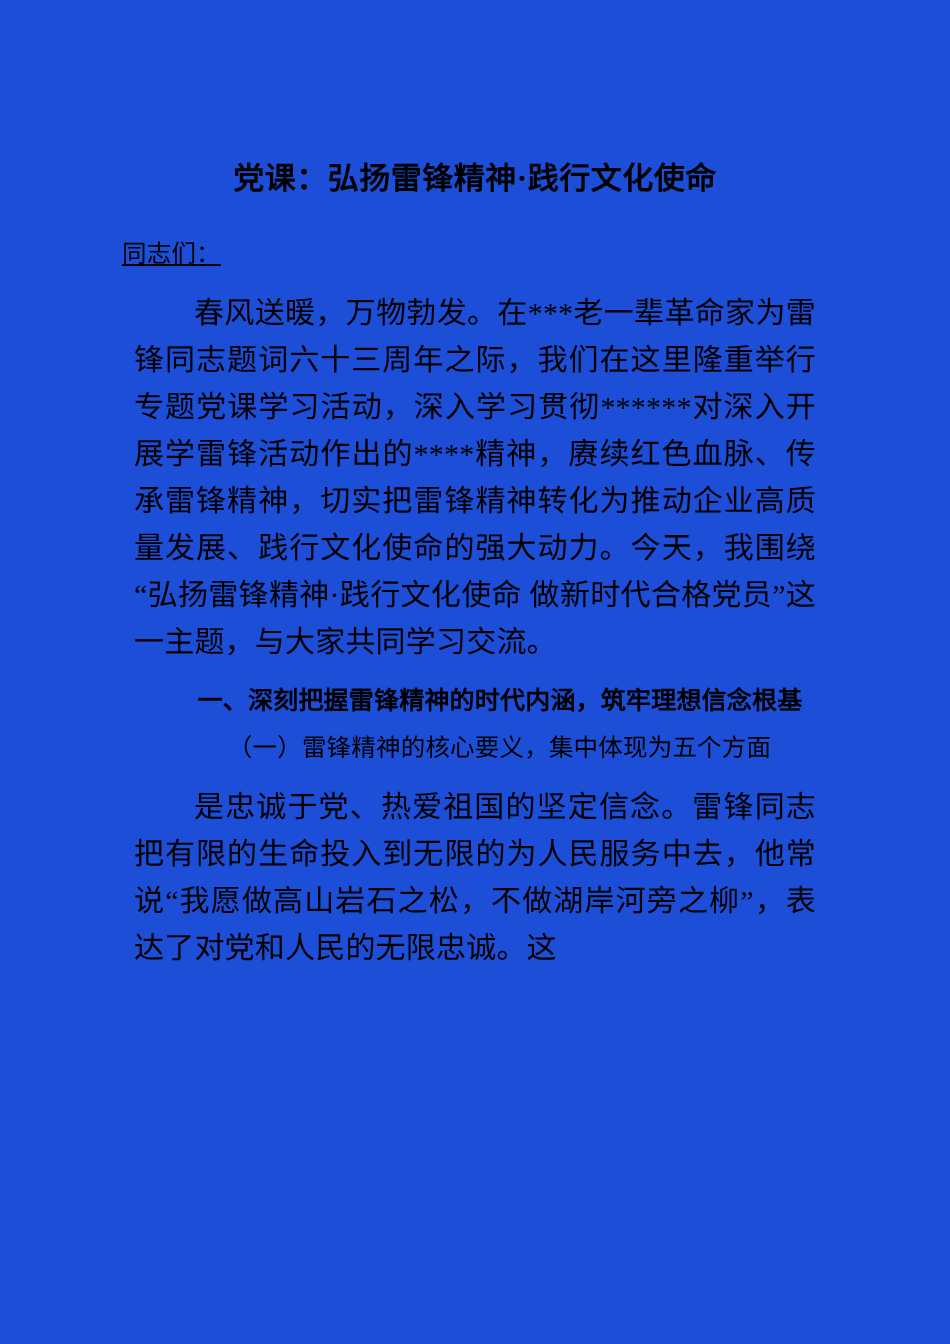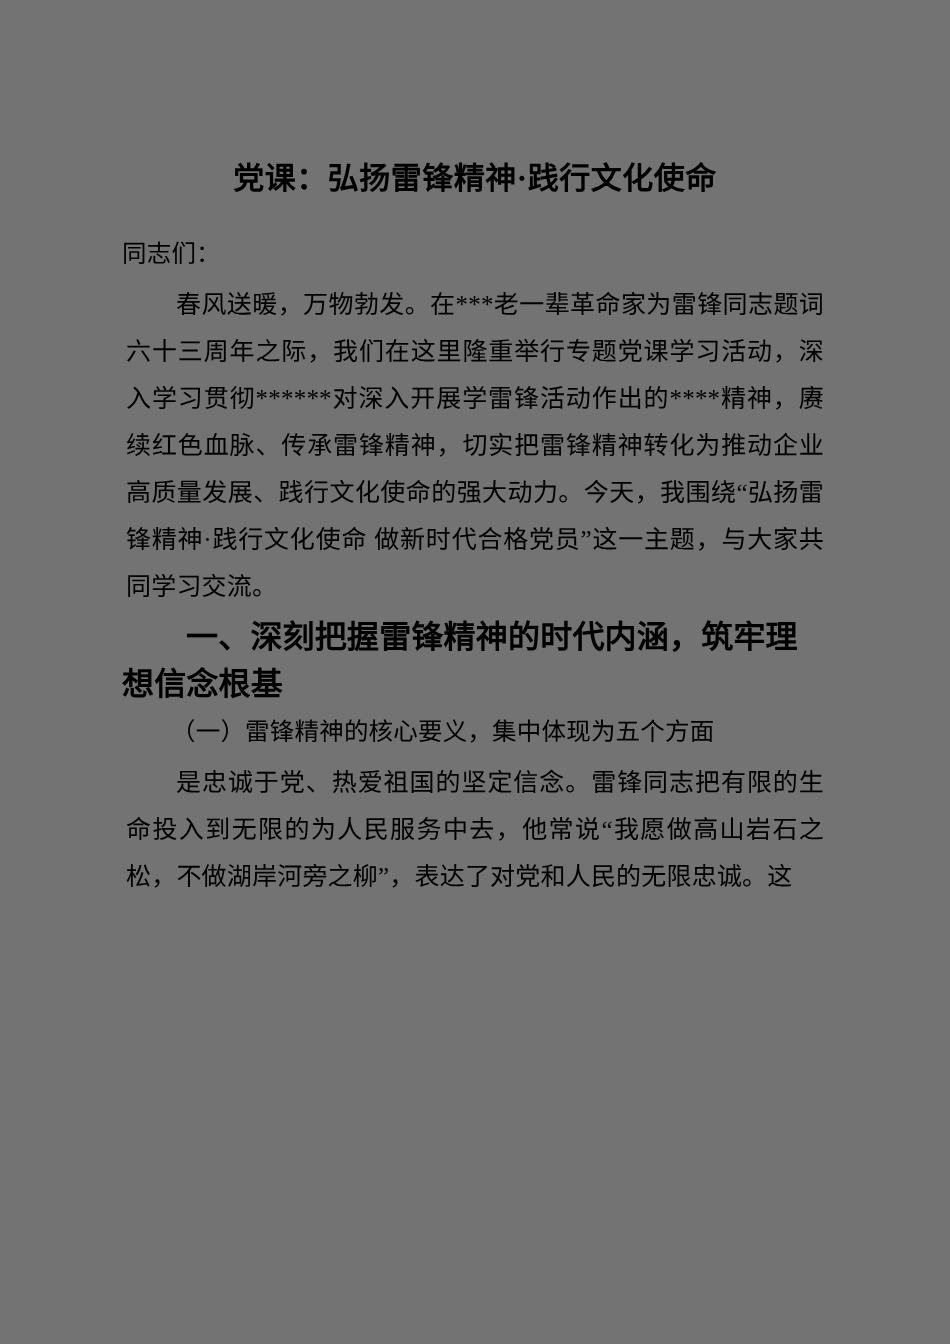--- a/index.html
+++ b/index.html
@@ -7,21 +7,21 @@
     margin: 0;
     padding: 0;
     background: #ffffff;
   }
 
   .page {
     position: relative;
     width: 950px;
     height: 1344px;
     margin: 0 auto;
-    background: #737373;
+    background: #1d4ed8;
     overflow: hidden;
     box-sizing: border-box;
     font-family: "Liberation Serif", "DejaVu Serif", serif;
     color: #000000;
   }
 
   .content {
     position: absolute;
     left: 122px;
     top: 155px;
@@ -45,50 +45,51 @@
   }
 
   
   .salutation {
     font-size: 24.5px;
     line-height: 47px;
     margin: 27px 0 0 0;
     text-align: justify;
     text-justify: inter-ideograph;
     letter-spacing: 0.2px;
+    text-decoration: underline;
   }
 
   p.body-para {
-    font-size: 25px;
+    font-size: 30px;
     line-height: 47px;
-    margin: 4px;
+    margin: 12px;
     text-align: justify;
     text-justify: inter-ideograph;
     text-indent: 2em;
     letter-spacing: 0.2px;
     word-break: break-all;
   }
 
   h2.section-heading {
-    font-size: 32px;
+    font-size: 25px;
     line-height: 47px;
     font-weight: bold;
     margin: 0;
     text-indent: 2em;
-    text-align: left;
+    text-align: center;
     letter-spacing: 0.2px;
   }
 
   h3.sub-heading {
     font-size: 24.5px;
     line-height: 47px;
     font-weight: normal;
     margin: 0;
     text-indent: 2em;
-    text-align: left;
+    text-align: center;
     letter-spacing: 0.2px;
   }
 </style>
 </head>
 <body>
 
 <div class="page">
   <div class="content">
 
     <div class="doc-title">

